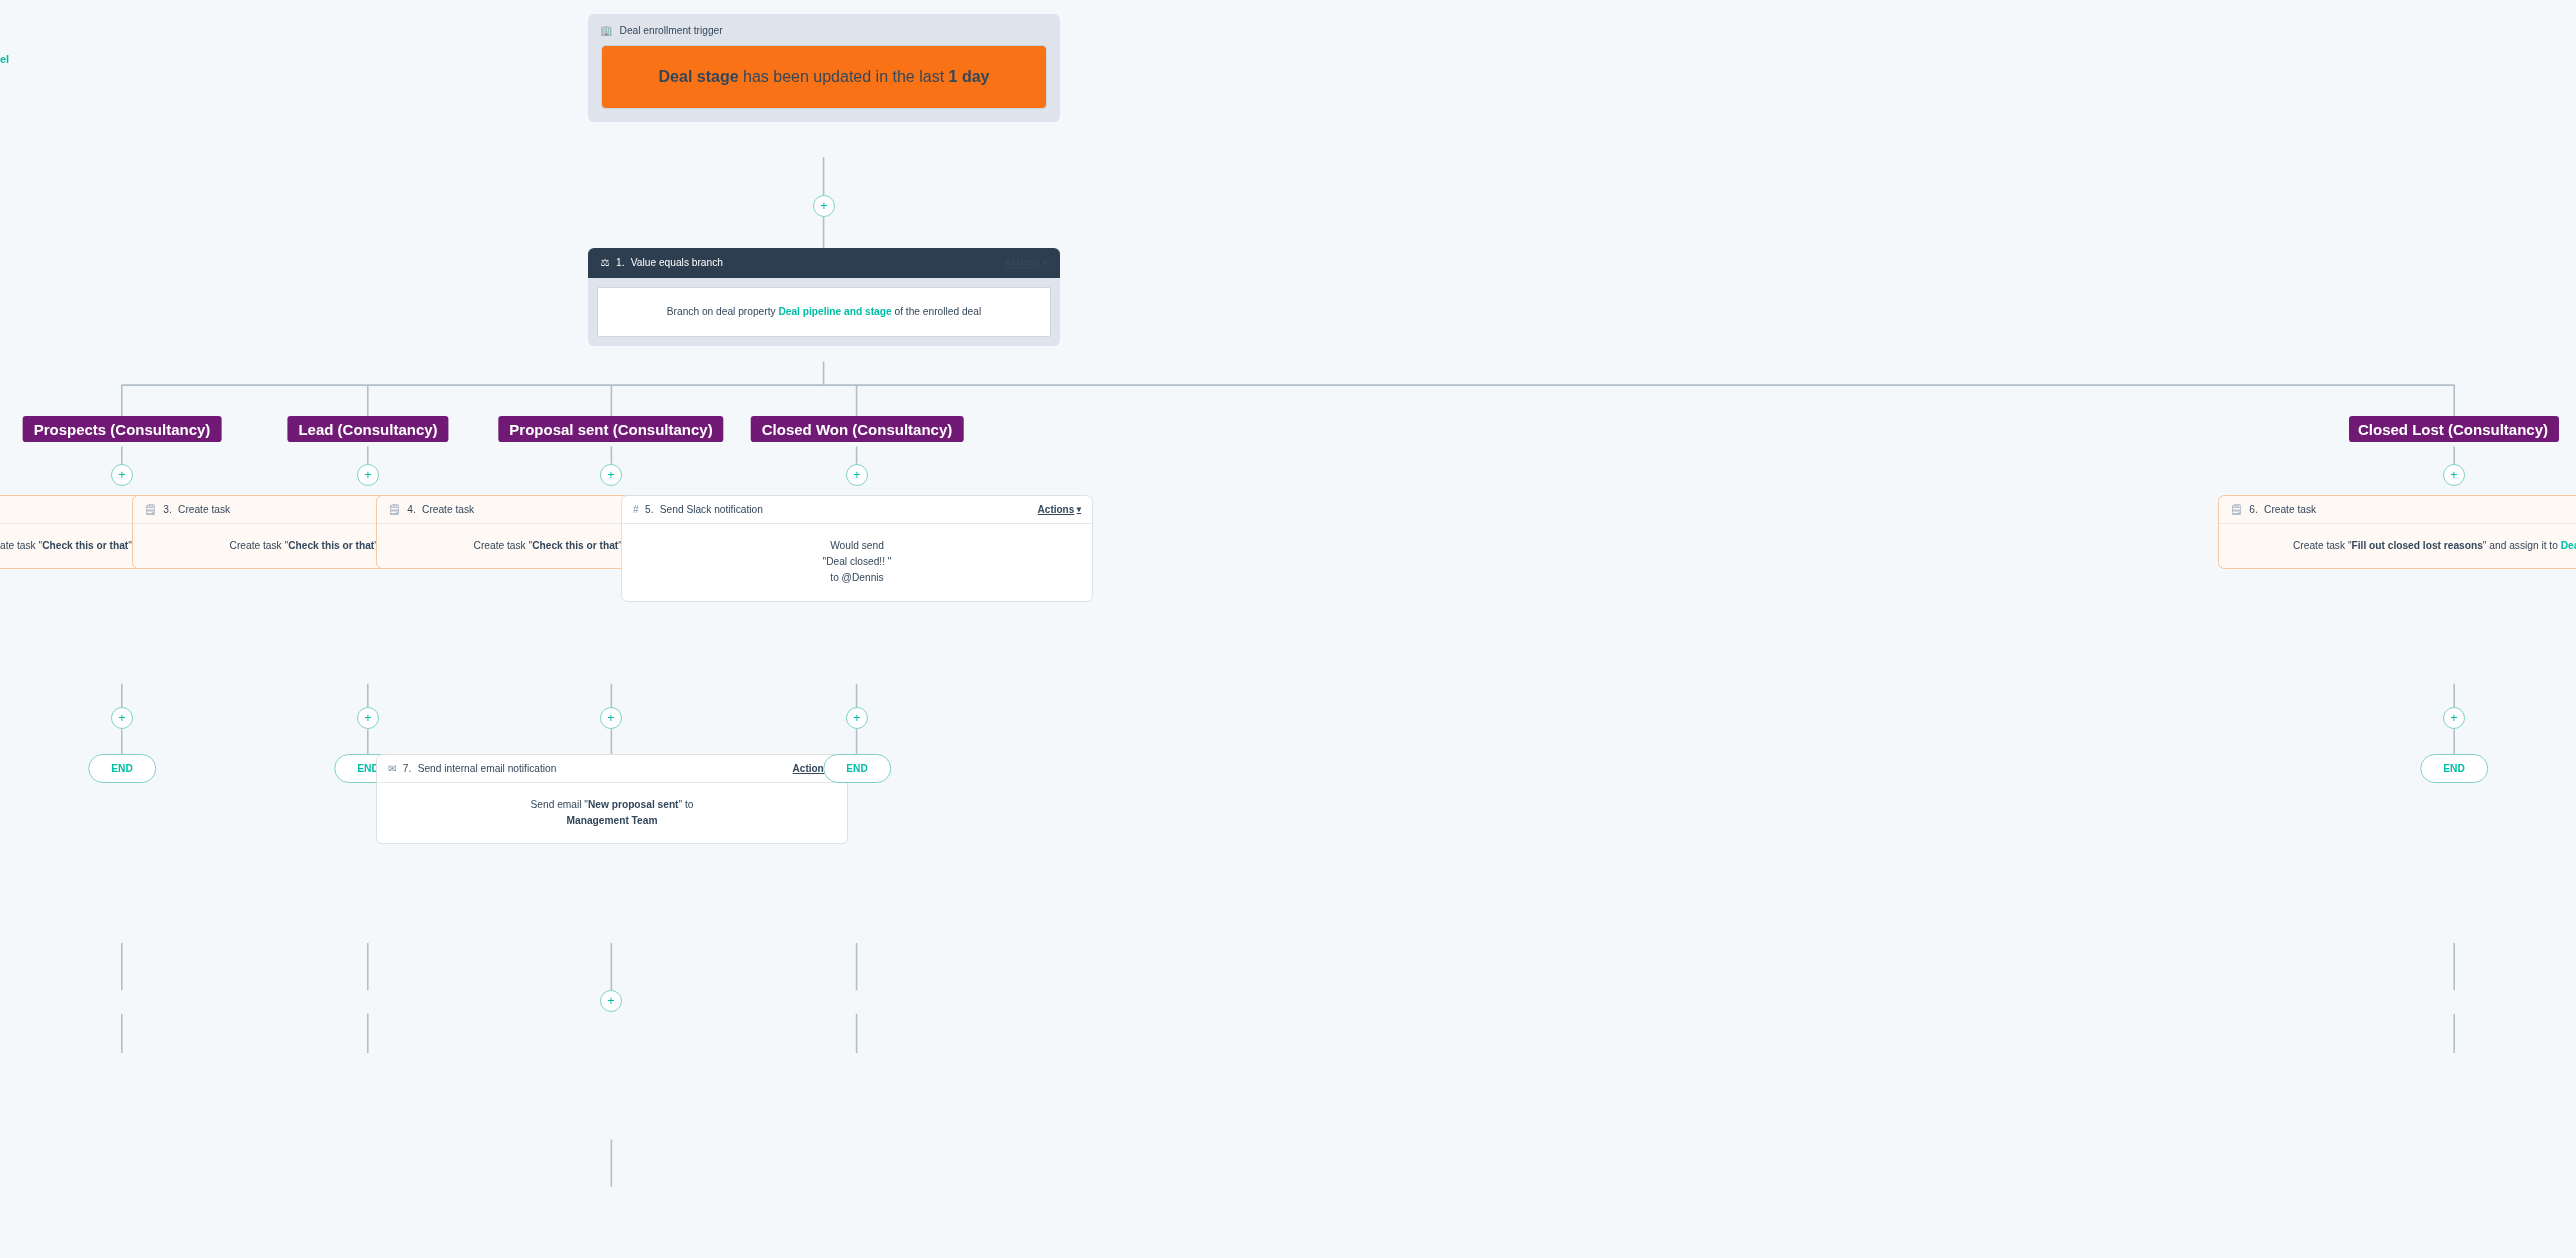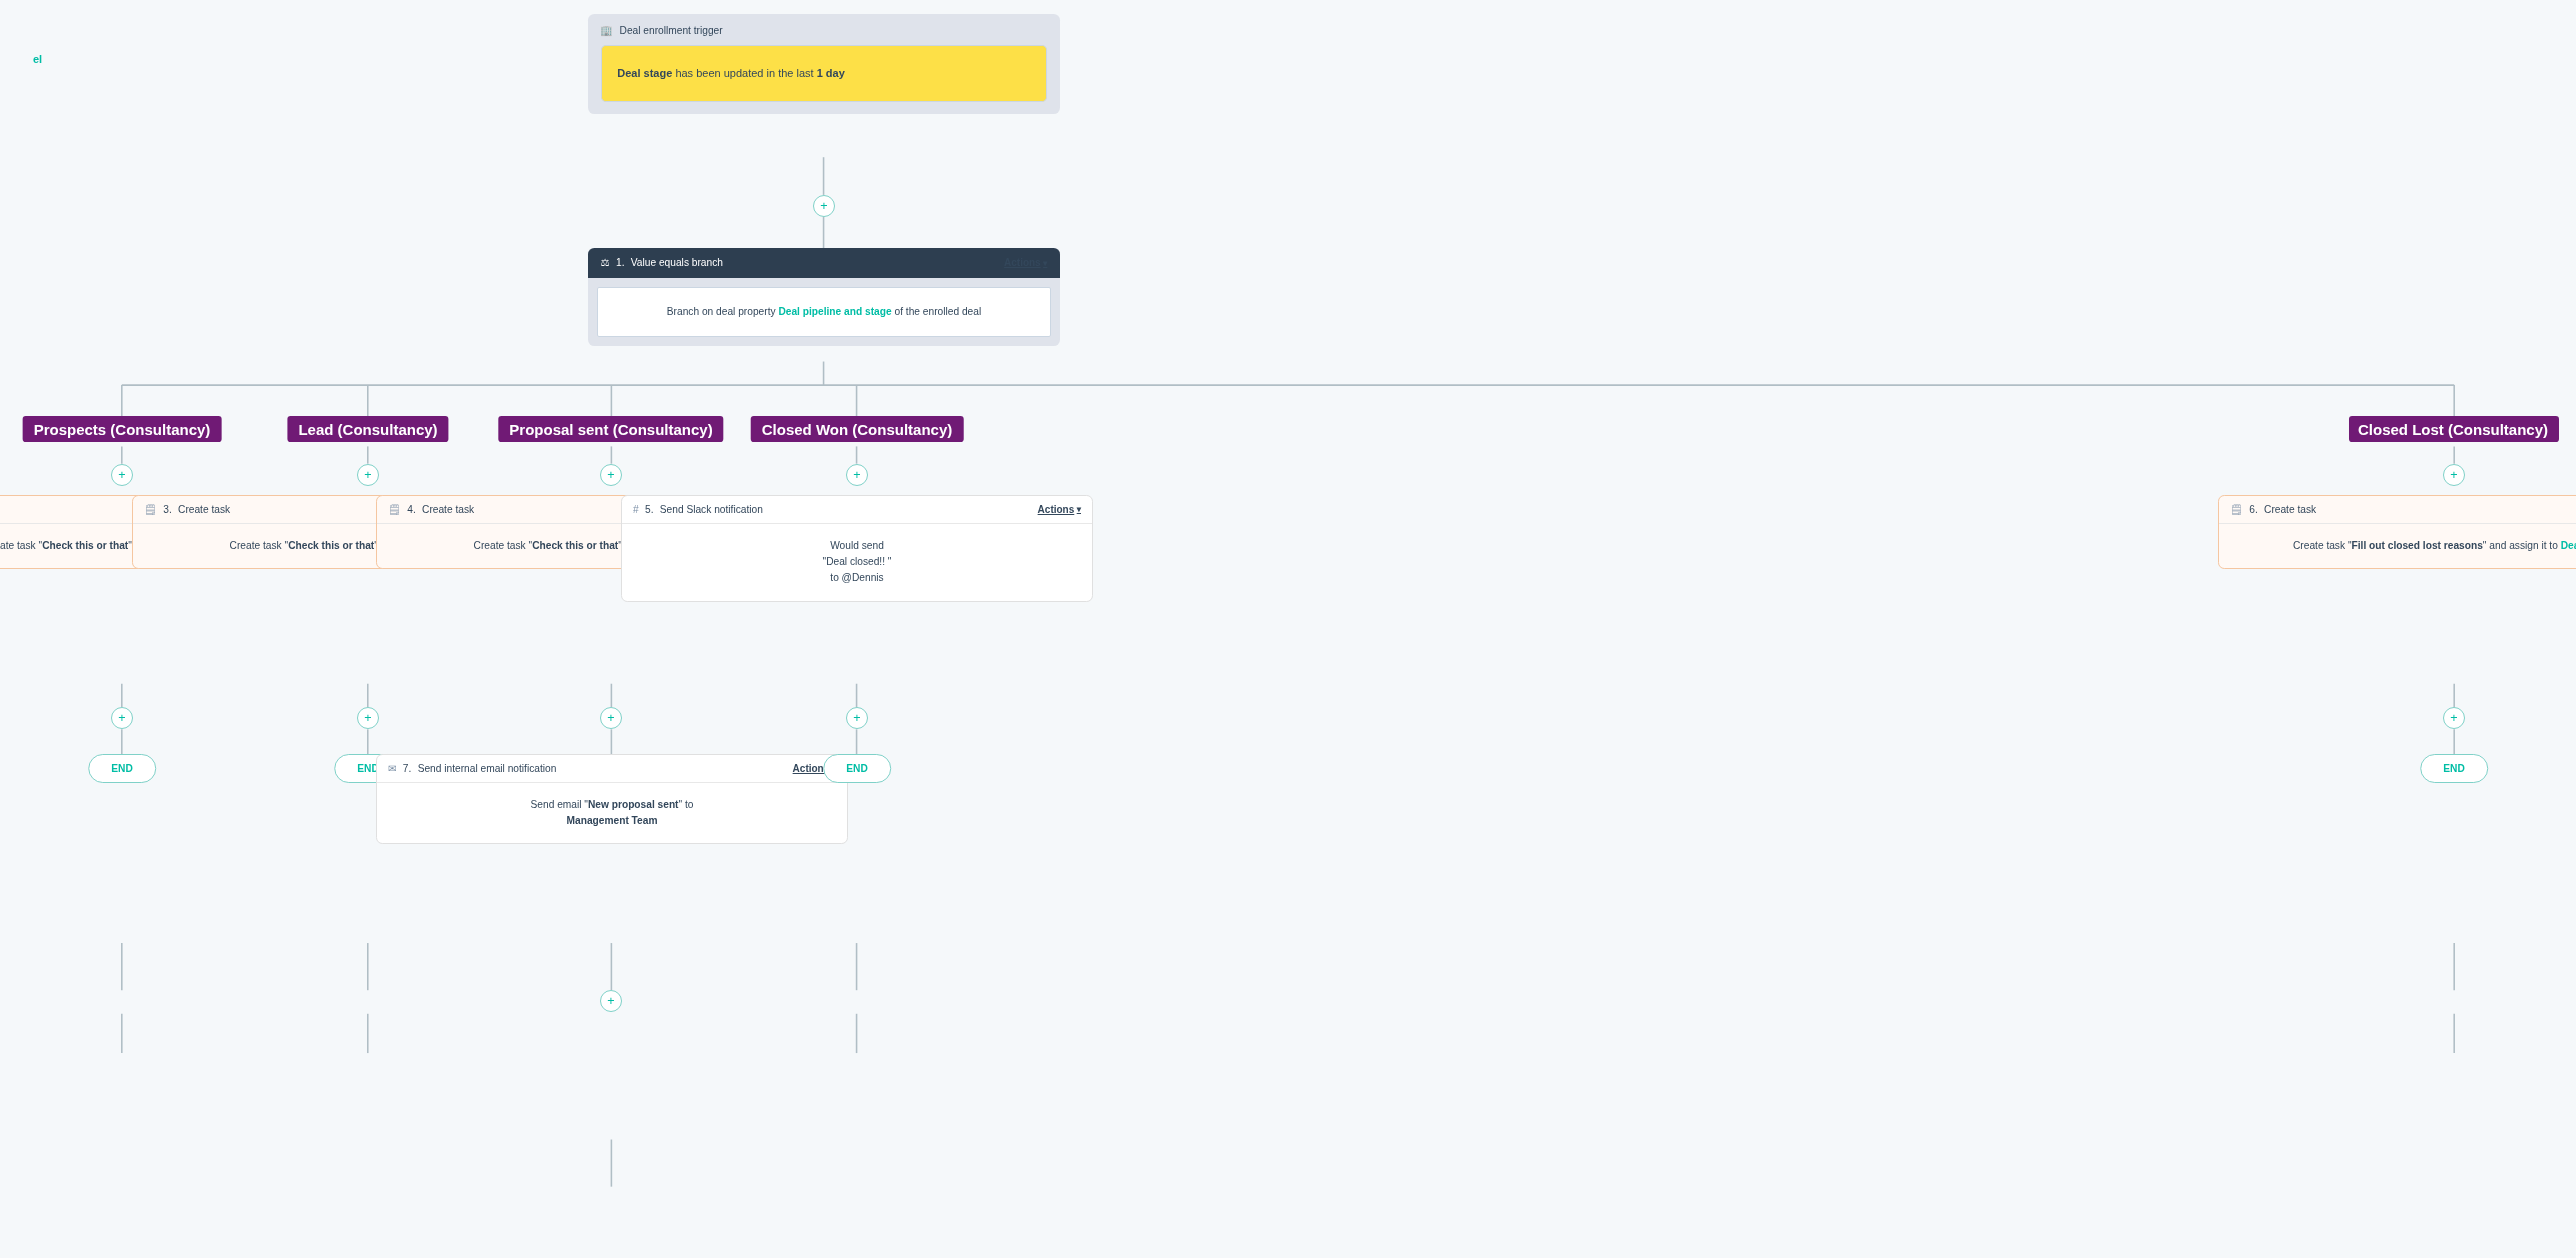--- a/index.html
+++ b/index.html
@@ -39,25 +39,26 @@
     }
     .trigger-node .node-header {
       display: flex;
       align-items: center;
       gap: 6.3px;
       font-size: 10.2px;
       color: #33475b;
       margin-bottom: 9.4px;
     }
     .trigger-node .node-body {
-      background: #fde047;
+      background: #f97316;
       border: 0.8px solid #cbd6e2;
       border-radius: 4.7px;
       padding: 19px 15.7px;
-      font-size: 11px;
+      text-align: center;
+      font-size: 16px;
       line-height: 1.5;
     }
 
     
     .plus-btn {
       width: 22px; height: 22px;
       border-radius: 50%;
       border: 1.6px solid #7fd1c8;
       background: white;
       display: flex; align-items: center; justify-content: center;
@@ -176,21 +177,20 @@
     .bold { font-weight: 700; }
 
     
     .left-partial {
       position: absolute;
       top: 53px;
       left: 0;
       color: #00bda5;
       font-size: 11px;
       font-weight: 600;
-      padding-left: 33px;
     }
     .icon-task { font-size: 10.2px; color: #7b8fa6; }
     .icon-slack { font-size: 10.2px; color: #7b8fa6; }
     .icon-email { font-size: 10.2px; color: #7b8fa6; }
   </style>
 </head>
 <body>
 
 <div class="canvas">
 

